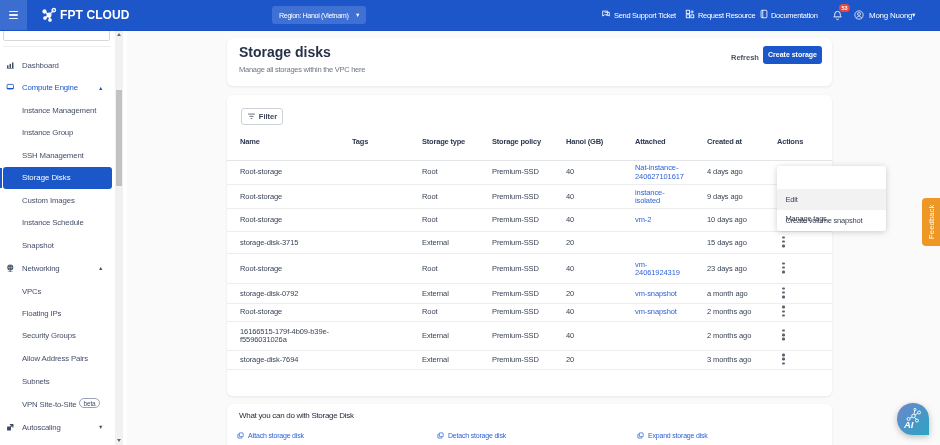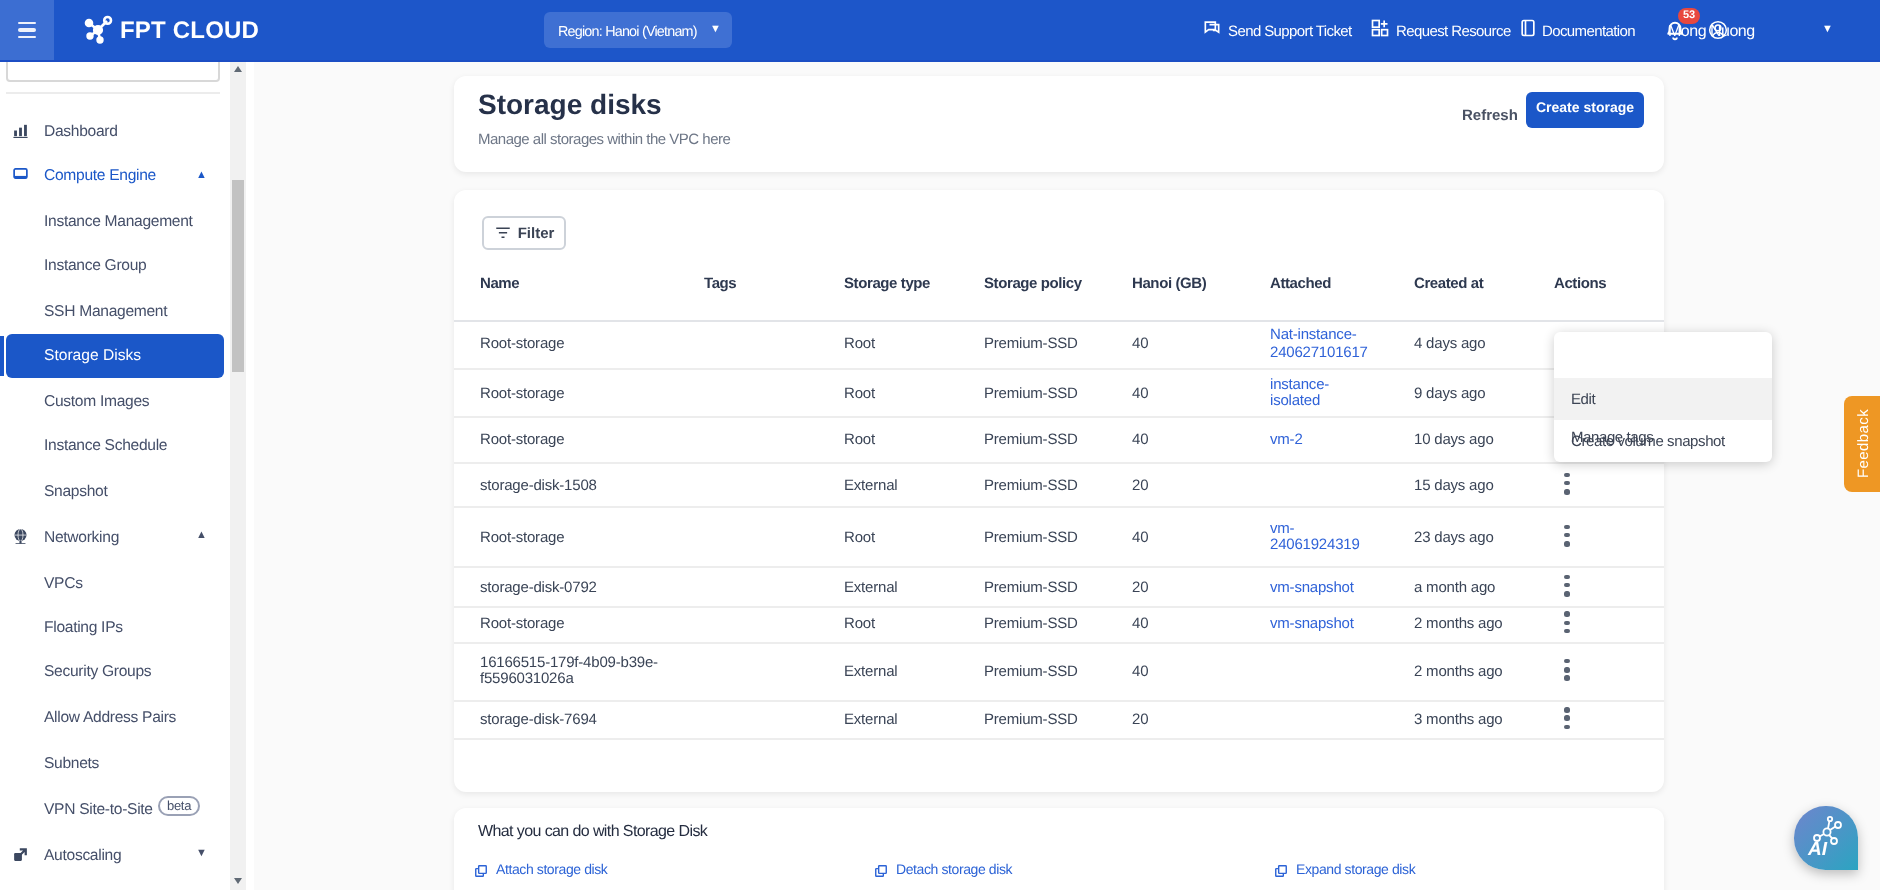--- a/index.html
+++ b/index.html
@@ -116,21 +116,21 @@
   <svg class="nicon" style="left:832px; top:9.5px" width="11" height="11" viewBox="0 0 24 24" fill="none" stroke="#fff" stroke-width="2">
       <path d="M6 9a6 6 0 0 1 12 0c0 5 2 6 2 6H4s2-1 2-6"></path>
       <path d="M10 19a2 2 0 0 0 4 0"></path>
     </svg>
   <span style="position:absolute; left:839px; top:4px; background:#e8483f; color:#fff; font-size:5.5px; font-weight:bold; border-radius:5px; padding:1px 2.5px;">53</span>
   <svg class="nicon" style="left:853.5px; top:10px" width="10" height="10" viewBox="0 0 24 24" fill="none" stroke="#fff" stroke-width="1.8">
       <circle cx="12" cy="12" r="10"></circle>
       <circle cx="12" cy="9.5" r="3.5"></circle>
       <path d="M5.5 19.5c1.5-3 4-4.5 6.5-4.5s5 1.5 6.5 4.5"></path>
     </svg>
-  <span class="nv" style="left:834px; font-size:8px; letter-spacing:-0.25px;text-align:center;">Mong Nuong</span>
+  <span class="nv" style="left:869px; font-size:8px; letter-spacing:-0.25px;text-align:center;">Mong Nuong</span>
   <span class="nv" style="left:911px; top:11.5px; font-size:5.5px;">▼</span>
 </div>
 
 <div id="sidebar">
   <div id="sel"></div>
   <div id="seldiv"></div>
 
   <div class="mitem" style="top:27px">
     <svg class="ic" viewBox="0 0 24 24" fill="#3c4860">
         <rect x="3" y="12" width="4" height="8"></rect>
@@ -258,21 +258,21 @@
     </div>
     <div class="row" style="top:114px; height:23px;">
       <span class="cell c0">Root-storage</span>
         <span class="cell c2">Root</span>
         <span class="cell c3">Premium-SSD</span>
         <span class="cell c4">40</span>
         <span class="cell c5 link">vm-2</span>
         <span class="cell c6">10 days ago</span>
     </div>
     <div class="row" style="top:137px; height:22px;">
-      <span class="cell c0">storage-disk-1508</span>
+      <span class="cell c0">storage-disk-3715</span>
         <span class="cell c2">External</span>
         <span class="cell c3">Premium-SSD</span>
         <span class="cell c4">20</span>
         <span class="cell c6">15 days ago</span>
       <span class="kebab">
           <i></i>
           <i></i>
           <i></i>
         </span>
     </div>

